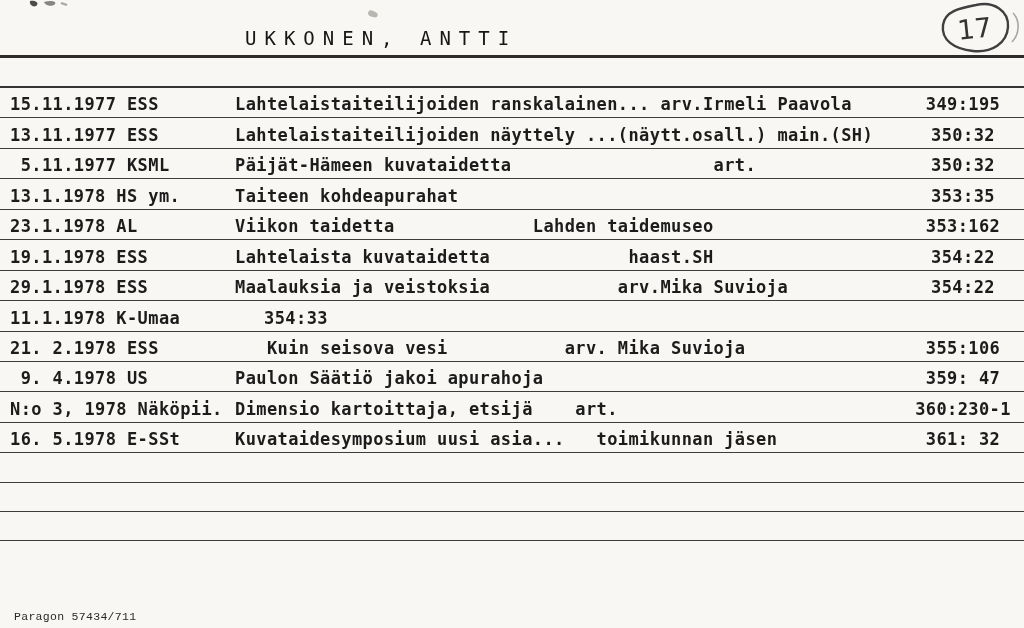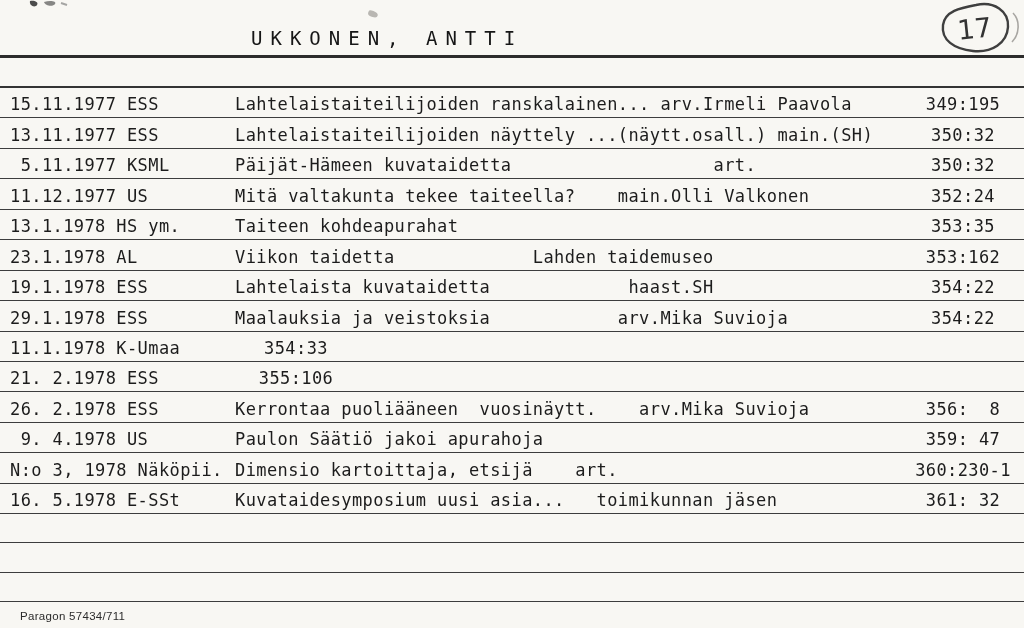--- a/index.html
+++ b/index.html
@@ -14,21 +14,20 @@
 
   
   .card-title {
     position: absolute;
     top: 27px;
     left: 245px;
     font-size: 19px;
     letter-spacing: 8px;
     color: #161616;
     white-space: pre;
-    margin-left: 6px;
   }
   .title-rule {
     position: absolute;
     top: 55px;
     left: 0;
     width: 1024px;
     height: 3px;
     background: #2c2c2c;
   }
 
@@ -58,41 +57,42 @@
     transform: rotate(18deg);
   }
 
   
   .table {
     position: absolute;
     top: 86px;
     left: 0;
     width: 1024px;
     border-top: 2px solid #343434;
+    font-weight: bold;
   }
   .entry {
     display: flex;
     height: 30.45px;
     align-items: flex-end;
     border-bottom: 1px solid #3d3d3d;
     padding-bottom: 3px;
     font-size: 17px;
     letter-spacing: 0.4px;
   }
   .col-date  { width: 235px; padding-left: 10px; white-space: pre; flex: none; }
   .col-text  { flex: 1; white-space: pre; overflow: visible; margin-top: 36px; }
   .col-ref   { width: 122px; white-space: pre; flex: none; text-align: center; }
   .empty-row { height: 29.3px; border-bottom: 1px solid #3d3d3d; }
 
   
   .footer-brand {
     position: absolute;
     top: 610px;
-    left: 20px;
-    font-family: Liberation Sans, sans-serif;
+    left: 14px;
+    font-family: Liberation Mono, monospace;
     font-size: 11.5px;
     color: #2b2b2b;
     letter-spacing: 0.3px;
   }
 </style>
 </head>
 <body>
 
 <svg class="scan-smudge" viewBox="0 0 46 16">
   <path d="M6 1 C 10 0, 15 2, 13 5 C 11 8, 5 6, 6 1 Z" fill="#2e2e2e" opacity="0.85"></path>
@@ -120,25 +120,20 @@
     <span class="col-date">13.11.1977 ESS</span>
     <span class="col-text">Lahtelaistaiteilijoiden näyttely ...(näytt.osall.) main.(SH)</span>
     <span class="col-ref">350:32</span>
   </div>
   <div class="entry">
     <span class="col-date"> 5.11.1977 KSML</span>
     <span class="col-text">Päijät-Hämeen kuvataidetta                   art.</span>
     <span class="col-ref">350:32</span>
   </div>
   <div class="entry">
-    <span class="col-date">11.12.1977 US</span>
-    <span class="col-text">Mitä valtakunta tekee taiteella?    main.Olli Valkonen</span>
-    <span class="col-ref">352:24</span>
-  </div>
-  <div class="entry">
     <span class="col-date">13.1.1978 HS ym.</span>
     <span class="col-text">Taiteen kohdeapurahat</span>
     <span class="col-ref">353:35</span>
   </div>
   <div class="entry">
     <span class="col-date">23.1.1978 AL</span>
     <span class="col-text">Viikon taidetta             Lahden taidemuseo</span>
     <span class="col-ref">353:162</span>
   </div>
   <div class="entry">
@@ -150,26 +145,22 @@
     <span class="col-date">29.1.1978 ESS</span>
     <span class="col-text">Maalauksia ja veistoksia            arv.Mika Suvioja</span>
     <span class="col-ref">354:22</span>
   </div>
   <div class="entry">
     <span class="col-date">11.1.1978 K-Umaa</span>
     <span class="col-ref">354:33</span>
   </div>
   <div class="entry">
     <span class="col-date">21. 2.1978 ESS</span>
+    <span class="col-text">   Kuin seisova vesi           arv. Mika Suvioja</span>
     <span class="col-ref">355:106</span>
-  </div>
-  <div class="entry">
-    <span class="col-date">26. 2.1978 ESS</span>
-    <span class="col-text">Kerrontaa puoliääneen  vuosinäytt.    arv.Mika Suvioja</span>
-    <span class="col-ref">356:  8</span>
   </div>
   <div class="entry">
     <span class="col-date"> 9. 4.1978 US</span>
     <span class="col-text">Paulon Säätiö jakoi apurahoja</span>
     <span class="col-ref">359: 47</span>
   </div>
   <div class="entry">
     <span class="col-date">N:o 3, 1978 Näköpii.</span>
     <span class="col-text">Dimensio kartoittaja, etsijä    art.</span>
     <span class="col-ref">360:230-1</span>

